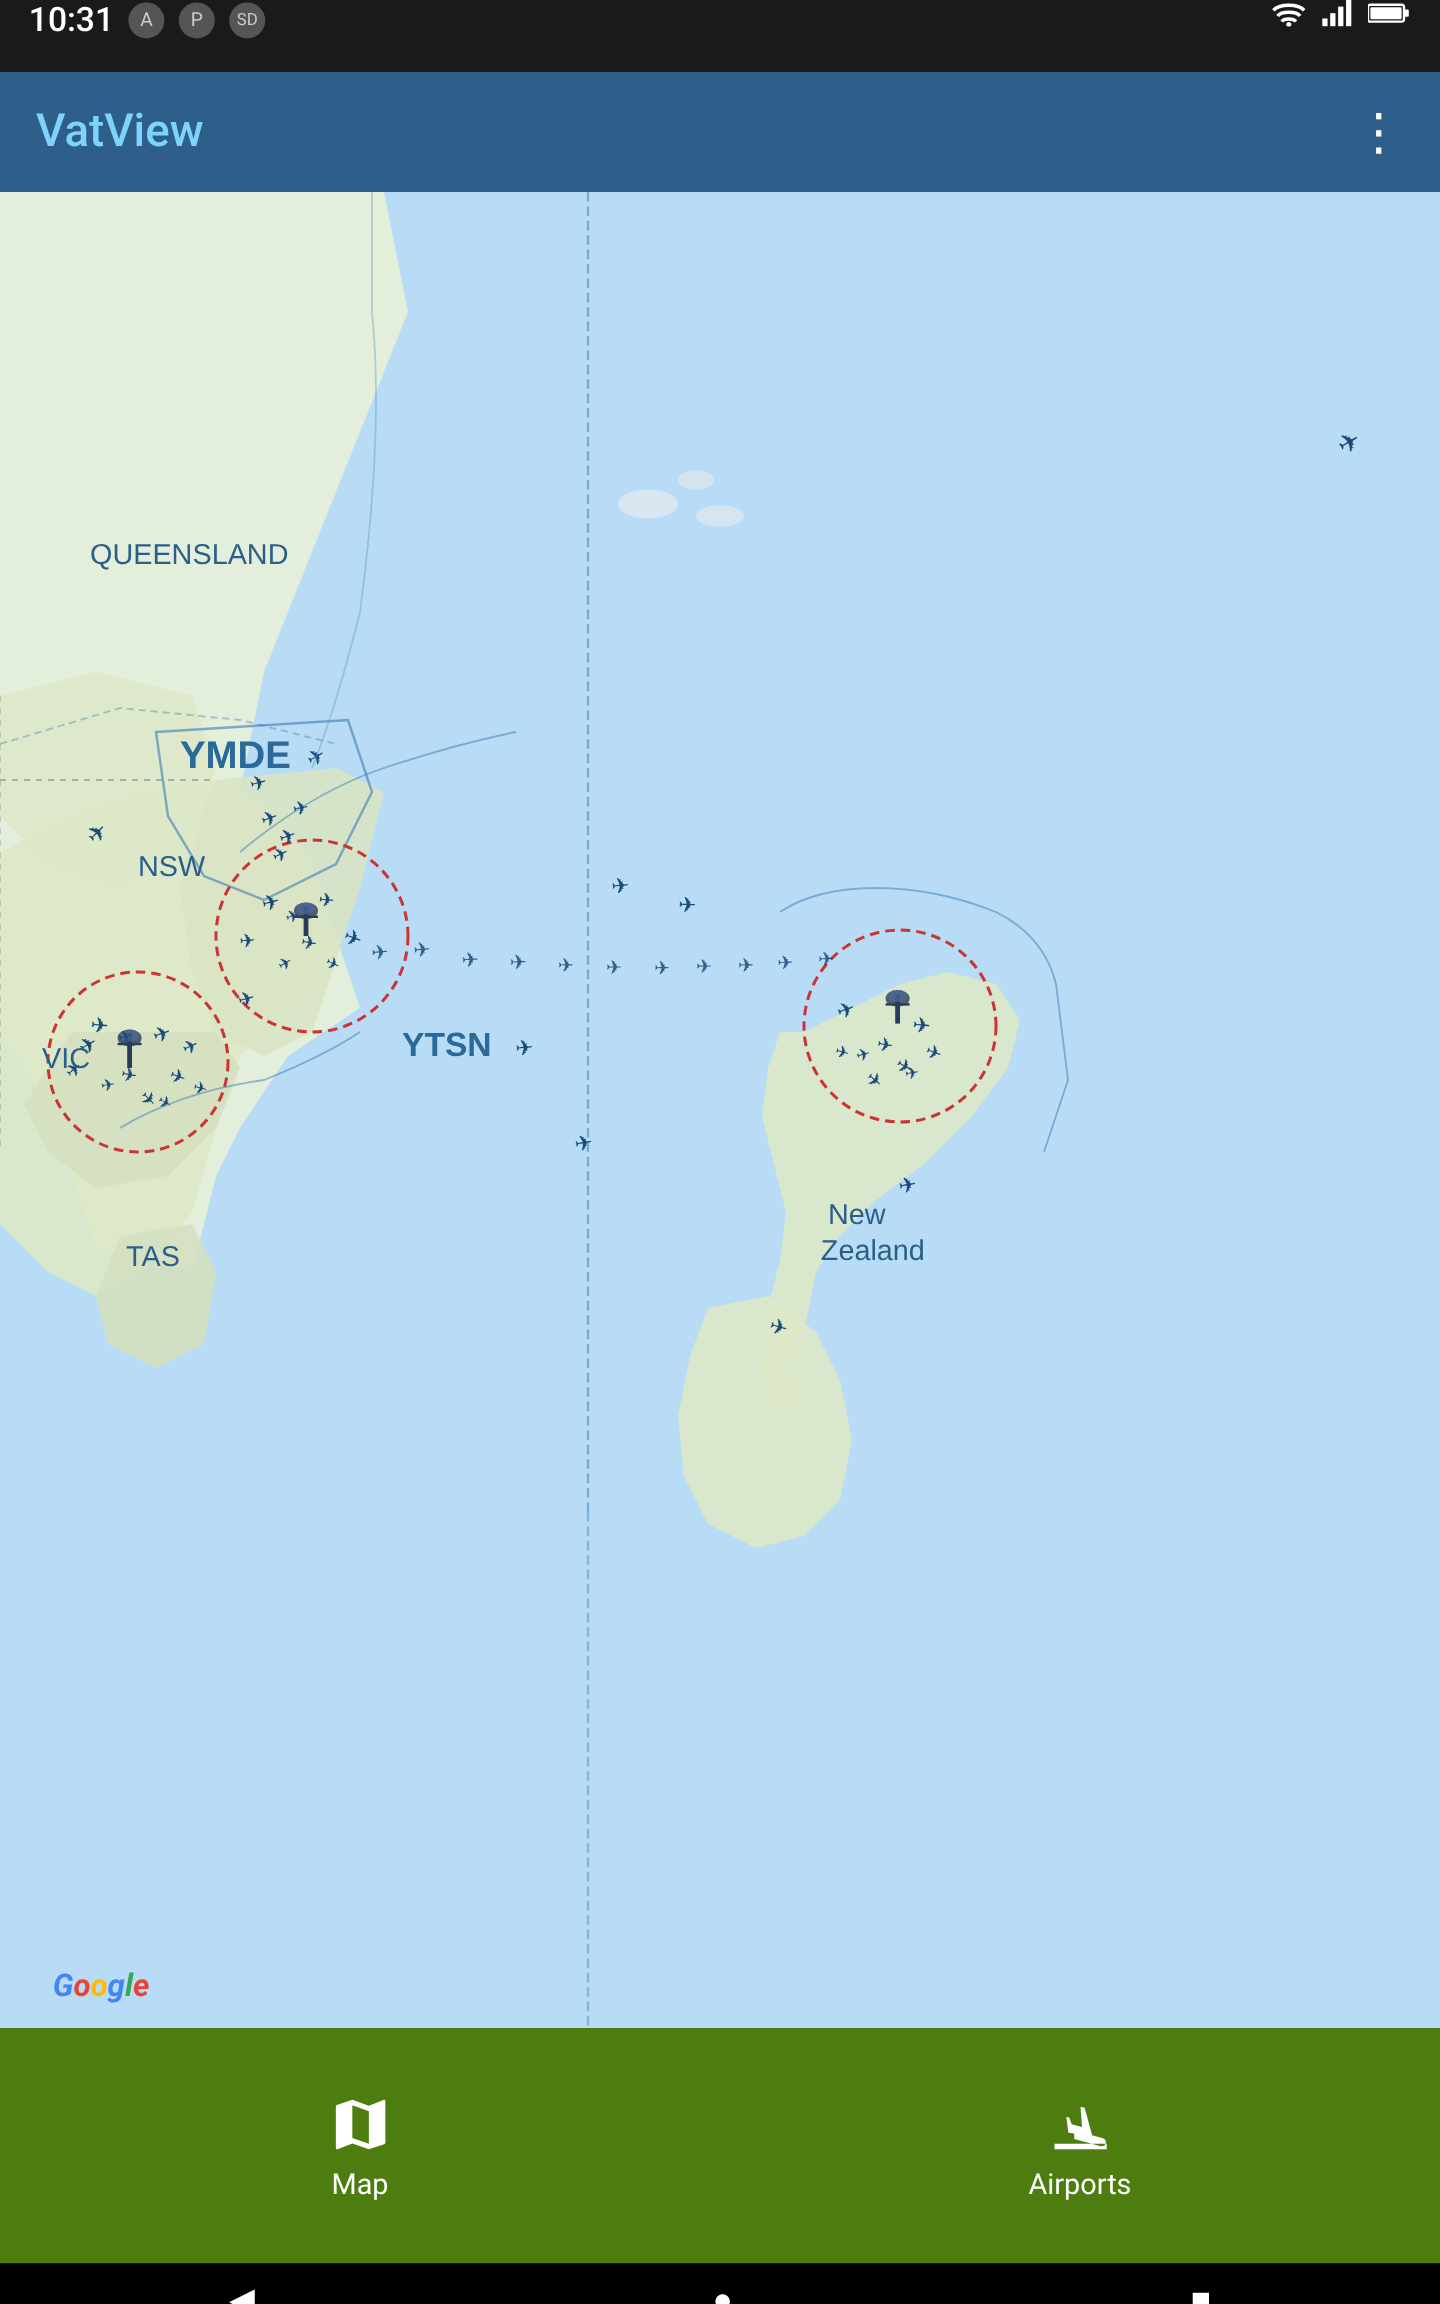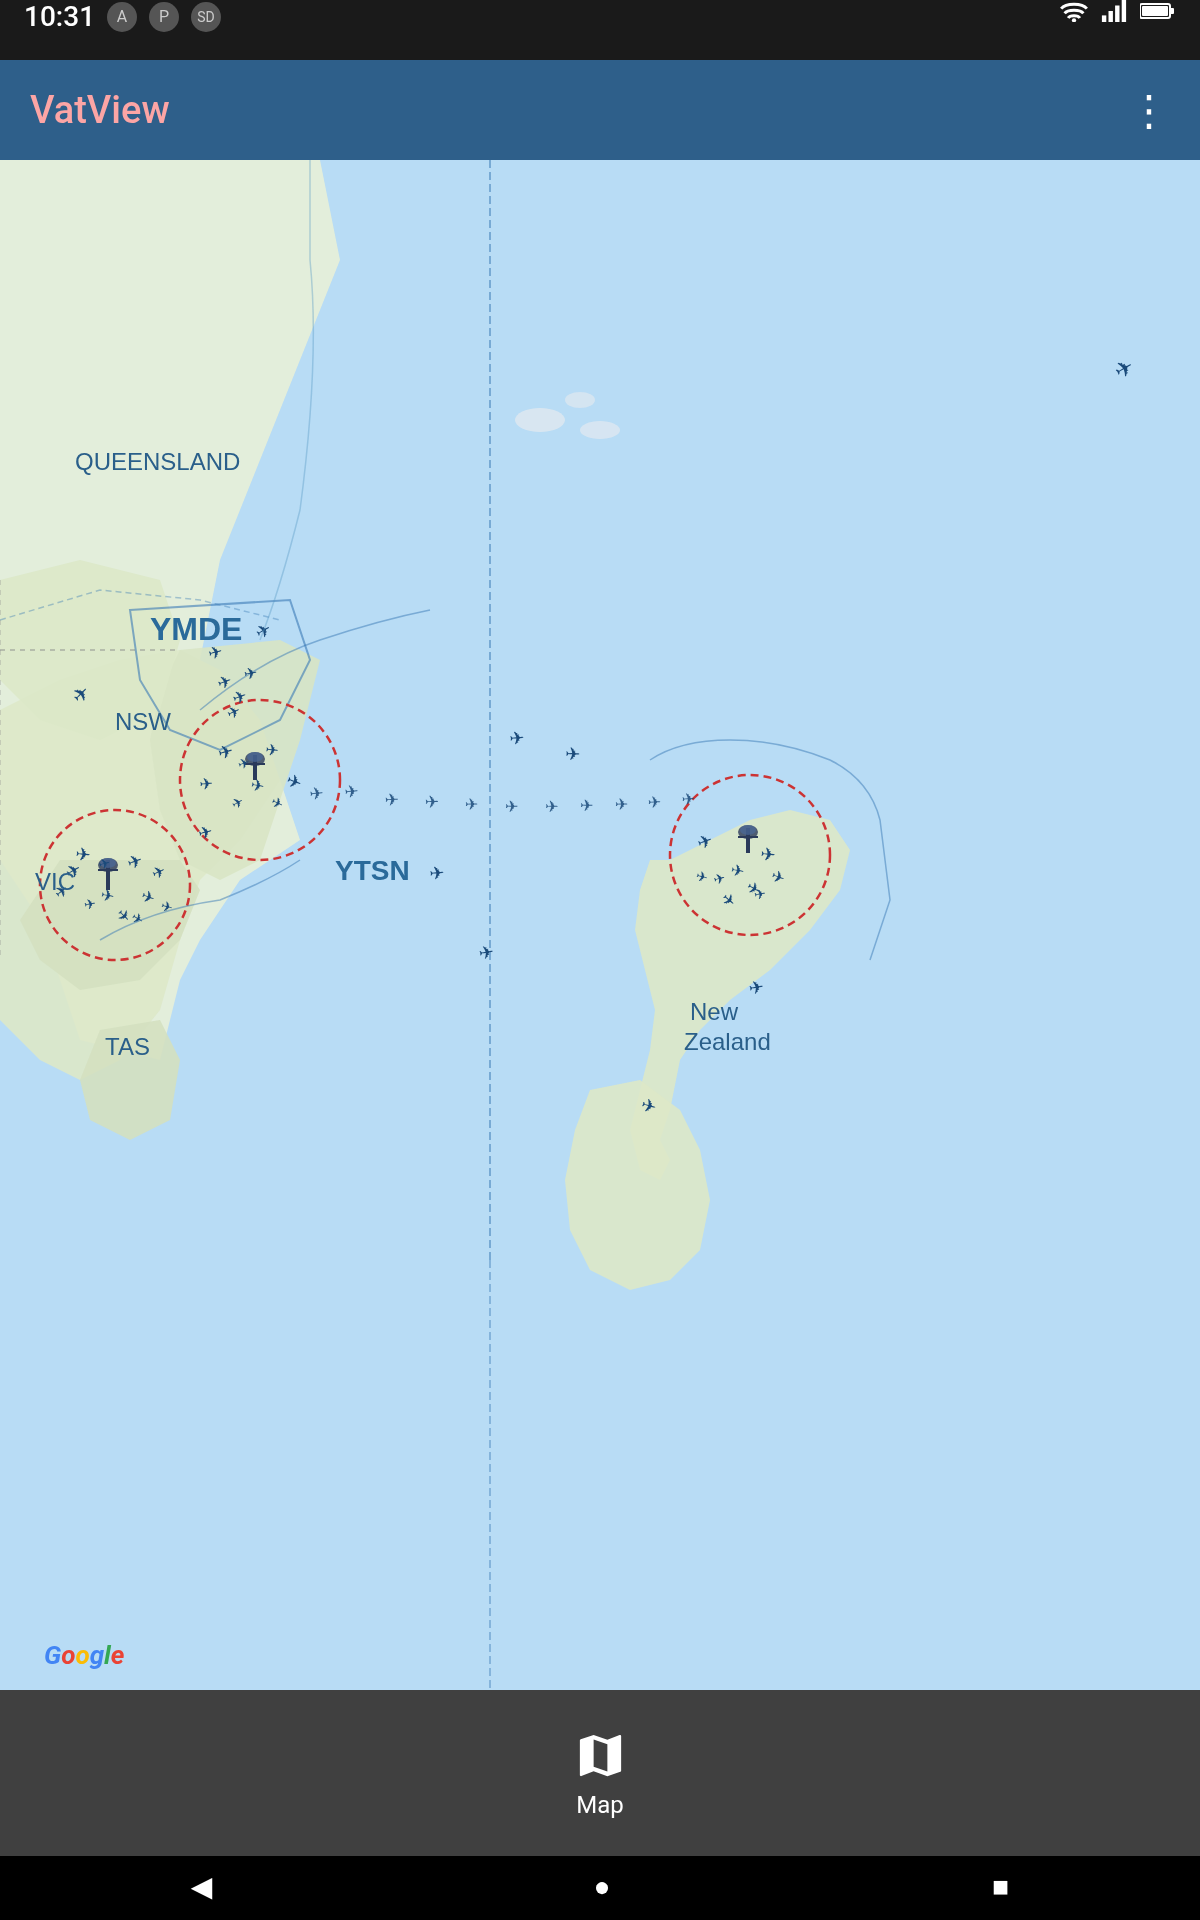--- a/index.html
+++ b/index.html
@@ -51,21 +51,21 @@
       height: 100px;
       background: #2e5f8a;
       display: flex;
       align-items: center;
       justify-content: space-between;
       padding: 0 30px;
       position: relative;
       z-index: 100;
     }
     #app-title {
-      color: #fca5a5;
+      color: #7dd3fc;
       font-size: 38px;
       font-weight: 500;
     }
     #menu-icon {
       color: #fff;
       font-size: 36px;
       cursor: pointer;
     }
 
     
@@ -103,22 +103,22 @@
     }
     #google-watermark span:last-child {
       color: #EA4335;
       font-style: italic;
       font-weight: bold;
     }
 
     
     #bottom-nav {
       width: 100%;
-      height: 166px;
-      background: #404040;
+      height: 196px;
+      background: #4d7c0f;
       display: flex;
       align-items: center;
       justify-content: space-between;
       position: relative;
       z-index: 100;
     }
     .nav-item {
       display: flex;
       flex-direction: column;
       align-items: center;
@@ -367,19 +367,25 @@
   </div>
 </div>
 
 <div id="bottom-nav">
   <div class="nav-item">
     <svg width="55" height="55" viewBox="0 0 24 24" fill="white">
       <path d="M20.5 3l-.16.03L15 5.1 9 3 3.36 4.9c-.21.07-.36.25-.36.48V20.5c0 .28.22.5.5.5l.16-.03L9 18.9l6 2.1 5.64-1.9c.21-.07.36-.25.36-.48V3.5c0-.28-.22-.5-.5-.5zM15 19l-6-2.11V5l6 2.11V19z"></path>
     </svg>
     <span class="nav-label">Map</span>
   </div>
+  <div class="nav-item">
+    <svg width="55" height="55" viewBox="0 0 24 24" fill="white">
+      <path d="M2.5 19h19v2h-19zm7.18-1.73l4.35 1.16 5.31 1.42c.8.21 1.62-.26 1.84-1.06.21-.8-.26-1.62-1.06-1.84l-3.92-1.05-2.74-9.99-1.5-.4.56 7.38-3.77-1.01-.79-2.4-1.16-.31.75 5.82 2.13.28z"></path>
+    </svg>
+    <span class="nav-label">Airports</span>
+  </div>
 </div>
 
 <div id="android-nav">
   <span class="android-btn">◀</span>
   <span class="android-btn">●</span>
   <span class="android-btn">■</span>
 </div>
 
 </body></html>

